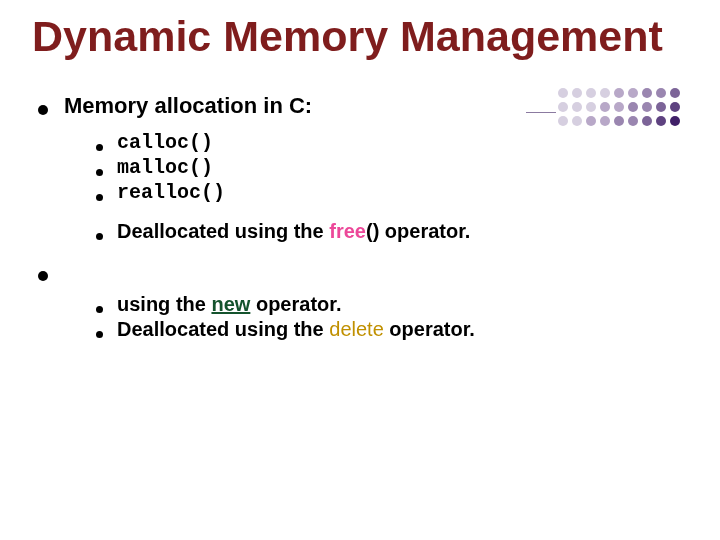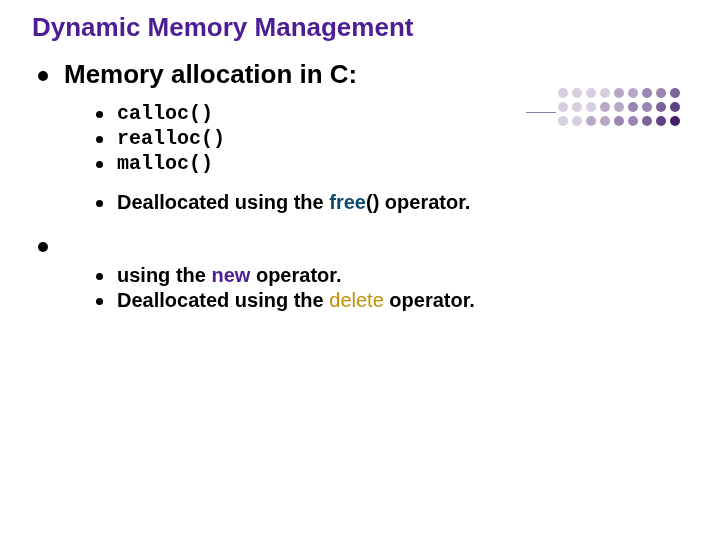--- a/index.html
+++ b/index.html
@@ -10,24 +10,24 @@
   font-family: Arial, Helvetica, sans-serif;
   background: #fff;
   color: #000;
   position: relative;
   overflow: hidden;
 }
 .slide {
   padding: 12px 32px 0 32px;
 }
 .title {
-  font-size: 26px;
+  font-size: 43px;
   font-weight: bold;
-  color: #4c1d95;
-  margin-bottom: 16px;
+  color: #7f1d1d;
+  margin-bottom: 32px;
 }
 .decoration {
   position: absolute;
   top: 86px;
   right: 34px;
   width: 130px;
   height: 52px;
   pointer-events: none;
 }
 .dot-row { display: flex; }
@@ -53,26 +53,26 @@
 .bullet-l1 .dot-bullet {
   width: 10px;
   height: 10px;
   border-radius: 50%;
   background: #000;
   margin-top: 12px;
   margin-right: 16px;
   flex-shrink: 0;
 }
 .bullet-l1 .text {
-  font-size: 26px;
+  font-size: 22px;
   font-weight: bold;
 }
 .bullet-l2 {
   display: flex;
-  align-items: flex-start;
+  align-items: center;
   margin-left: 64px;
   margin-bottom: 2px;
 }
 .bullet-l2 .dot-bullet {
   width: 7px;
   height: 7px;
   border-radius: 50%;
   background: #000;
   margin-top: 9px;
   margin-right: 14px;
@@ -80,22 +80,22 @@
 }
 .bullet-l2 .text {
   font-size: 20px;
   font-weight: bold;
 }
 .mono {
   font-family: "Courier New", Courier, monospace;
   font-weight: bold;
 }
 .gap { height: 14px; }
-.kw-free { color: #0c4a6e; font-weight: bold; }
-.kw-new { color: #4c1d95; font-weight: bold; }
+.kw-free { color: #ec4899; font-weight: bold; }
+.kw-new { color: #14532d; font-weight: bold; text-decoration: underline; }
 .kw-delete { color: #c09000; font-weight: normal; }
 </style>
 </head>
 <body>
 
 <div class="decoration">
   <div class="dot-line"></div>
   <div class="dot-row" id="dot-row-1">
       <div class="dot" style="background: rgb(214, 207, 224);"></div>
       <div class="dot" style="background: rgb(214, 207, 224);"></div>
@@ -138,25 +138,25 @@
     <div class="dot-bullet"></div>
     <div class="text">Memory allocation in C:</div>
   </div>
 
   <div class="bullet-l2">
     <div class="dot-bullet"></div>
     <div class="text mono">calloc()</div>
   </div>
   <div class="bullet-l2">
     <div class="dot-bullet"></div>
-    <div class="text mono">realloc()</div>
+    <div class="text mono">malloc()</div>
   </div>
   <div class="bullet-l2">
     <div class="dot-bullet"></div>
-    <div class="text mono">malloc()</div>
+    <div class="text mono">realloc()</div>
   </div>
 
   <div class="gap"></div>
 
   <div class="bullet-l2">
     <div class="dot-bullet"></div>
     <div class="text">
       <span>Deallocated using the </span><span class="kw-free">free</span><span>() operator.</span>
     </div>
   </div>

